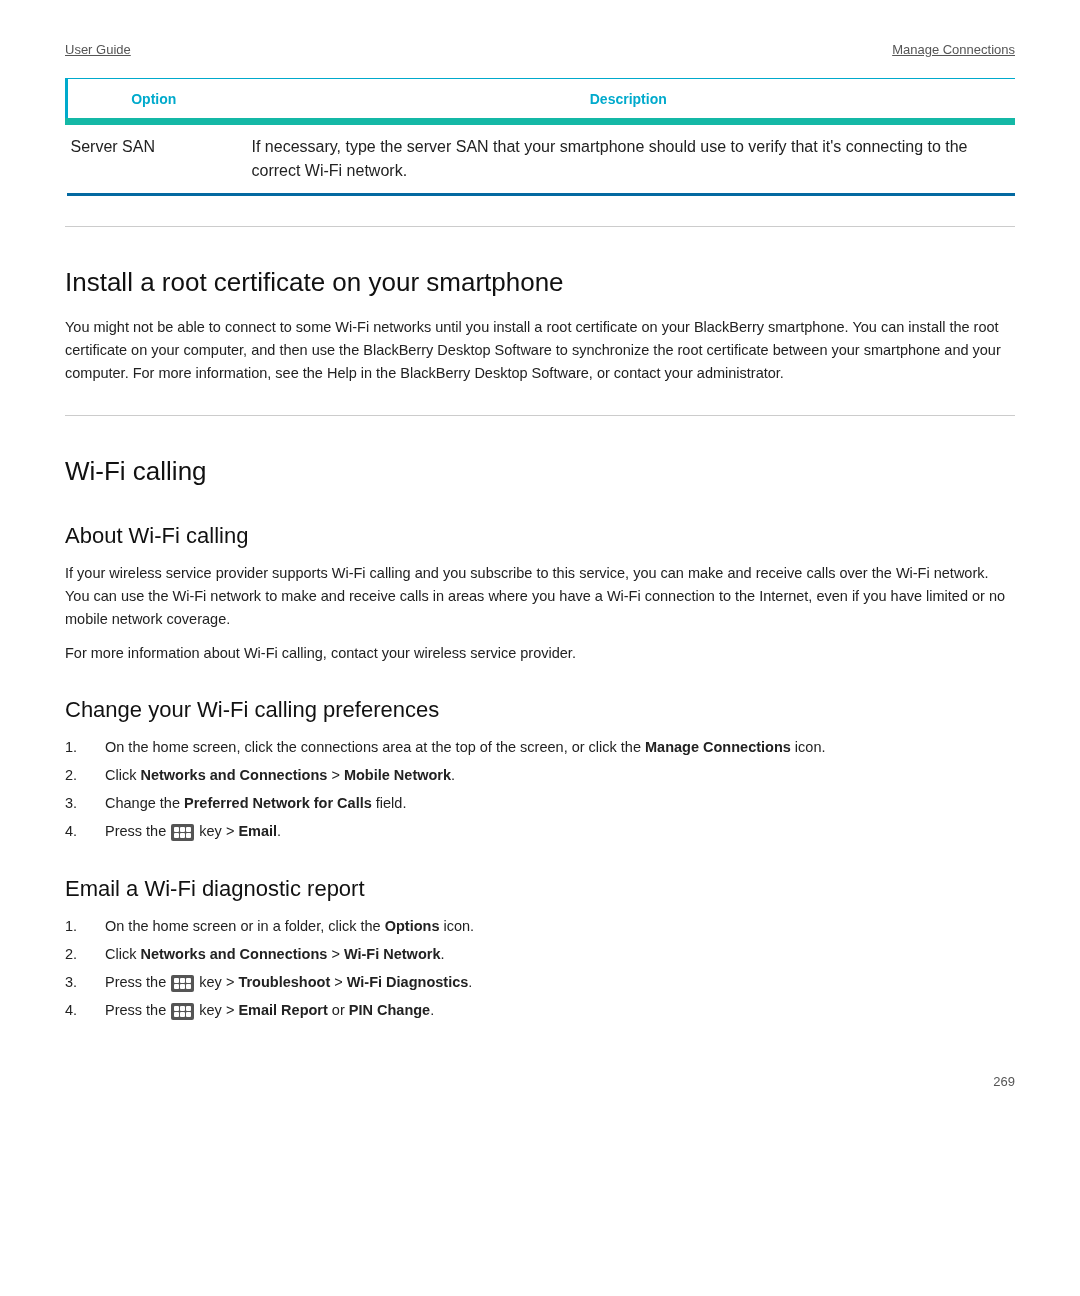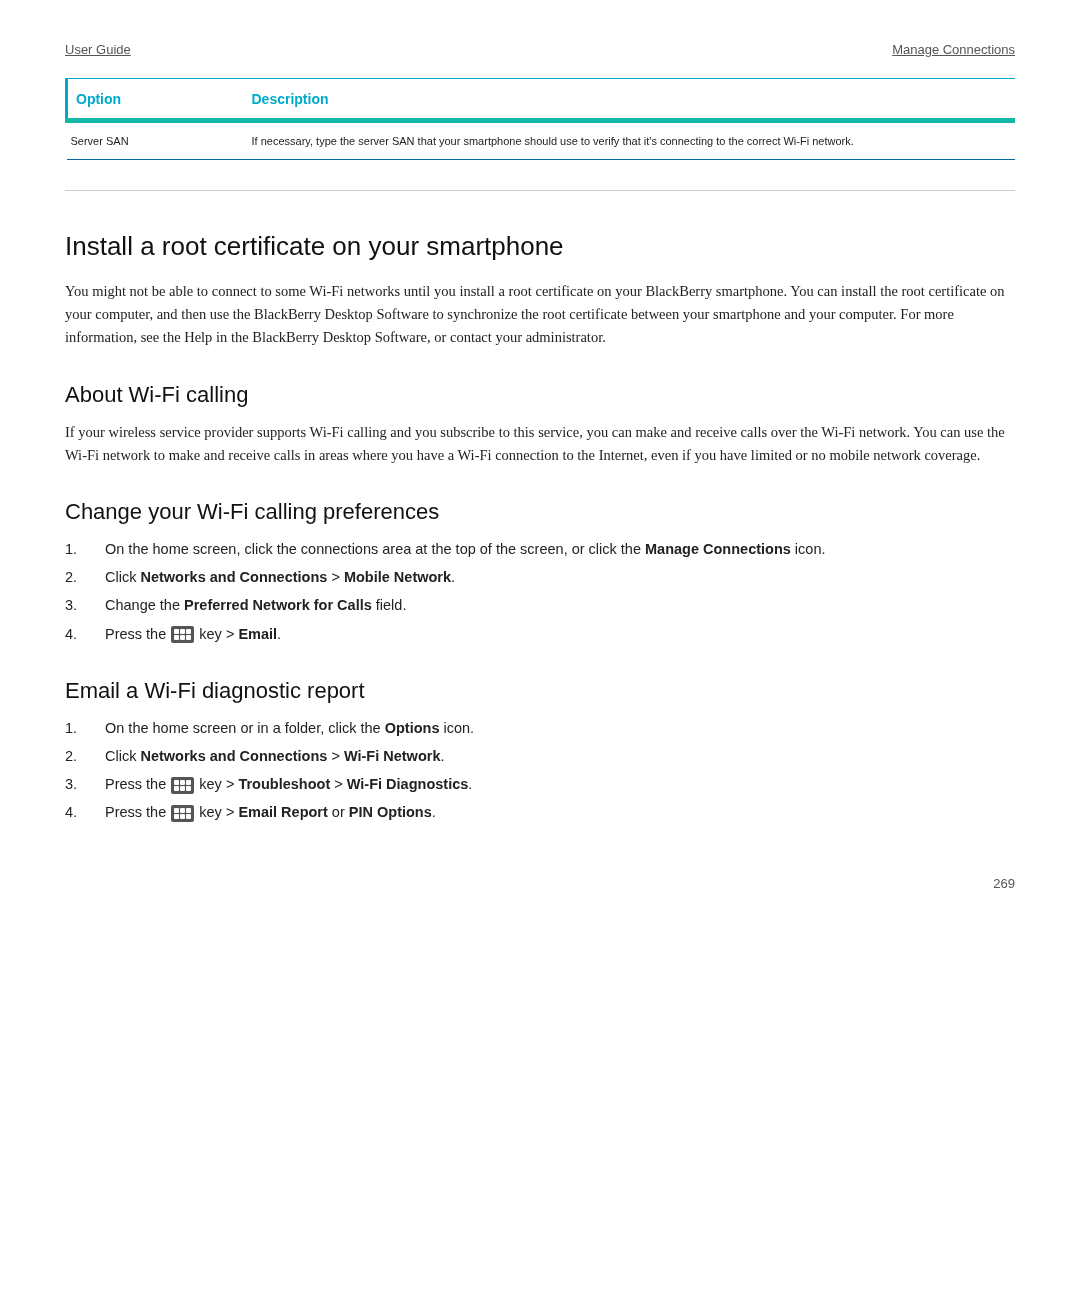--- a/index.html
+++ b/index.html
@@ -38,39 +38,39 @@
     }
 
     .table-container {
       width: 100%;
       border-collapse: collapse;
       margin-bottom: 0;
     }
 
     .table-header-row th {
       padding: 10px 10px 8px 10px;
-      text-align: left;
+      text-align: center;
       font-weight: bold;
       color: #00aacc;
       font-size: 14px;
-      border-bottom: 5px solid #14b8a6;
+      border-bottom: 7px solid #14b8a6;
     }
 
     .table-header-row th:first-child {
       width: 175px;
       padding-left: 4px;
       border-left: 3px solid #00aacc;
       padding-left: 8px;
     }
 
     .table-data-row td {
       padding: 10px 10px 10px 10px;
       vertical-align: top;
-      font-size: 11px;
-      border-bottom: 1px solid #0369a1;
+      font-size: 16px;
+      border-bottom: 3px solid #0369a1;
     }
 
     .table-data-row td:first-child {
       padding-left: 4px;
       width: 175px;
     }
 
     .section-divider {
       border: none;
       border-top: 1px solid #cccccc;
@@ -91,21 +91,20 @@
       margin-top: 28px;
       margin-bottom: 10px;
       color: #111;
     }
 
     .body-text {
       font-size: 14.5px;
       line-height: 1.6;
       color: #222;
       margin-bottom: 10px;
-      font-family: Liberation Serif, serif;
     }
 
     .ordered-list {
       margin: 0 0 10px 0;
       padding-left: 0;
       list-style: none;
       counter-reset: list-counter;
     }
 
     .ordered-list li {
@@ -180,22 +179,27 @@
     </tbody>
 </table>
 
 <div id="sections-container">
     <div>
       <hr class="section-divider">
       <h2 class="section-h1">Install a root certificate on your smartphone</h2>
       <p class="body-text">You might not be able to connect to some Wi-Fi networks until you install a root certificate on your BlackBerry smartphone. You can install the root certificate on your computer, and then use the BlackBerry Desktop Software to synchronize the root certificate between your smartphone and your computer. For more information, see the Help in the BlackBerry Desktop Software, or contact your administrator.</p>
     </div>
     <div>
+      <hr class="section-divider">
+      <h2 class="section-h1">Wi-Fi calling</h2>
+    </div>
+    <div>
       <h3 class="section-h2">About Wi-Fi calling</h3>
       <p class="body-text">If your wireless service provider supports Wi-Fi calling and you subscribe to this service, you can make and receive calls over the Wi-Fi network. You can use the Wi-Fi network to make and receive calls in areas where you have a Wi-Fi connection to the Internet, even if you have limited or no mobile network coverage.</p>
+      <p class="body-text">For more information about Wi-Fi calling, contact your wireless service provider.</p>
     </div>
     <div>
       <h3 class="section-h2">Change your Wi-Fi calling preferences</h3>
       <ol class="ordered-list">
         <li>
           <span class="li-num">1.</span>
           <span class="li-text">On the home screen, click the connections area at the top of the screen, or click the <b>Manage Connections</b> icon.</span>
         </li>
         <li>
           <span class="li-num">2.</span>
@@ -242,19 +246,19 @@
         </li>
         <li>
           <span class="li-num">4.</span>
           <span class="li-text">Press the <span class="menu-key-dots">
               <span></span>
               <span></span>
               <span></span>
               <span></span>
               <span></span>
               <span></span>
-            </span> key &gt; <b>Email Report</b> or <b>PIN Options</b>.</span>
+            </span> key &gt; <b>Email Report</b> or <b>PIN Change</b>.</span>
         </li>
       </ol>
     </div>
   </div>
 
 <div class="page-number">269</div>
 
 </body></html>

